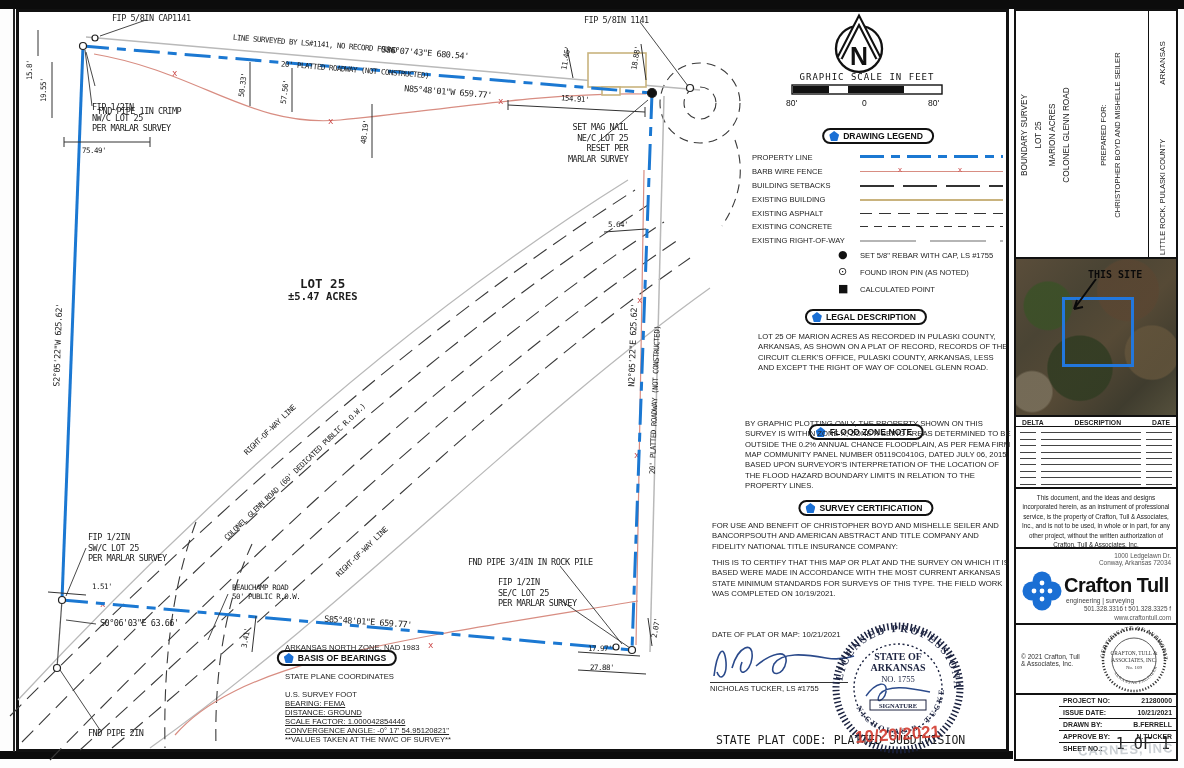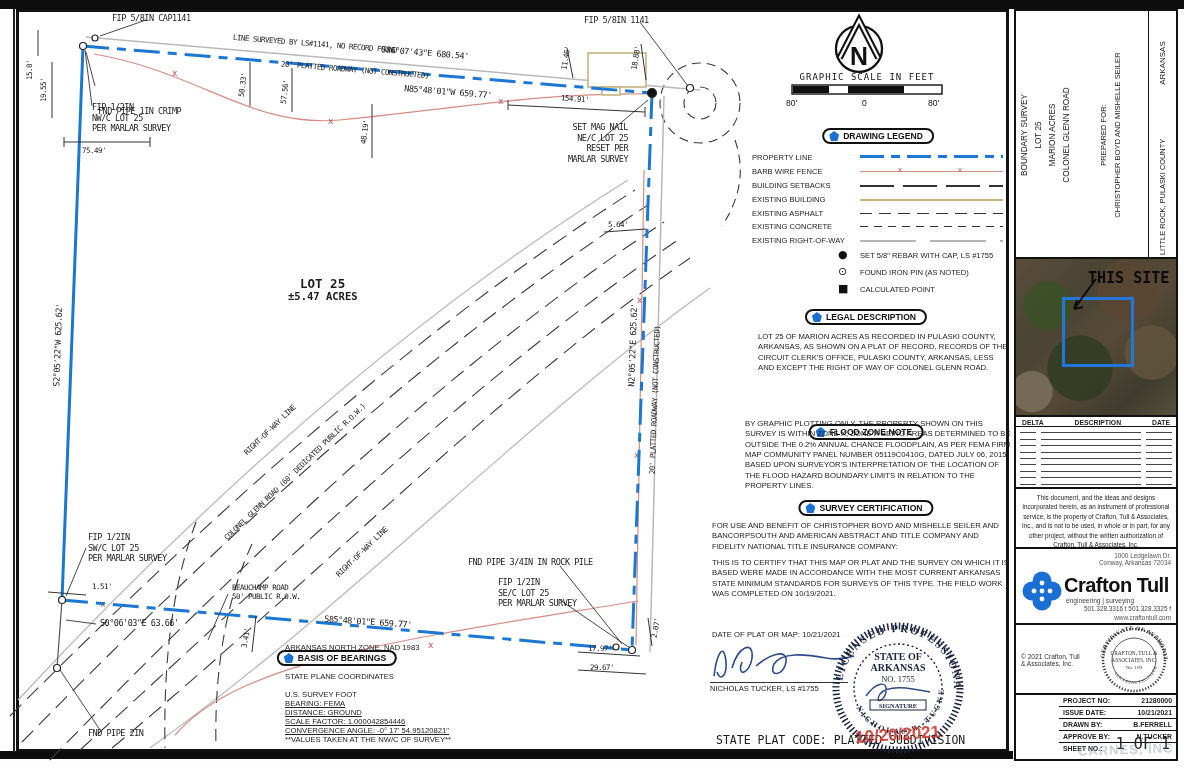--- a/index.html
+++ b/index.html
@@ -210,21 +210,21 @@
 <div class="lbl sm" style="left:232px;top:583px;">BEAUCHAMP ROAD
 50' PUBLIC R.O.W.</div>
 <div class="lbl rc sm" style="left:246px;top:638px;--r:-80deg;">3.41'</div>
 <div class="lbl rc" style="left:368px;top:622px;--r:4deg;">S85°48'01"E 659.77'</div>
 <div class="lbl" style="left:468px;top:557px;">FND PIPE  3/4IN IN ROCK PILE</div>
 <div class="lbl" style="left:498px;top:577px;">FIP 1/2IN
 SE/C LOT 25
 PER MARLAR SURVEY</div>
 <div class="lbl rc sm" style="left:656px;top:628px;--r:-80deg;">2.07'</div>
 <div class="lbl sm" style="left:588px;top:644px;">17.97'</div>
-<div class="lbl sm" style="left:590px;top:663px;">29.67'</div>
+<div class="lbl sm" style="left:590px;top:663px;">27.88'</div>
 <div class="lbl" style="left:716px;top:733px;font-size:11.5px;letter-spacing:0;">STATE PLAT CODE: PLATTED SUBDIVISION</div>
 
 <svg width="70" height="70" viewBox="-35 -40 70 76" style="left:824px;top:12px;">
   <circle cx="0" cy="0" r="25" fill="#fff" stroke="#111" stroke-width="2.5"></circle>
   <path d="M -21 10 L 0 -31 L 21 10" fill="none" stroke="#111" stroke-width="7"></path>
   <path d="M -21 10 L 0 -31 L 21 10" fill="none" stroke="#fff" stroke-width="2.5"></path>
   <text x="0" y="17" text-anchor="middle" font-size="27" font-weight="bold" font-family="Liberation Sans,sans-serif" fill="#111">N</text>
 </svg>
 <div class="abs" style="left:792px;top:72px;width:150px;text-align:center;font-size:9px;letter-spacing:1px;color:#111;font-family:'DejaVu Sans Mono',monospace;">GRAPHIC SCALE IN FEET</div>
 <svg width="150" height="12" viewBox="0 0 150 12" style="left:792px;top:85px;">
@@ -335,21 +335,21 @@
     <div class="vrot" style="left:95px;top:124px;font-size:7.6px;line-height:1.8;">
       <div>PREPARED FOR:</div>
       <div>CHRISTOPHER BOYD AND MISHELLE SEILER</div>
     </div>
     <div class="vrot" style="left:146px;top:52px;font-size:8px;">ARKANSAS</div>
     <div class="vrot" style="left:146px;top:186px;font-size:7.4px;">LITTLE ROCK, PULASKI COUNTY</div>
   </div>
 
   <div class="tsec photo" style="height:158px;">
     <div style="position:absolute;left:46px;top:38px;width:66px;height:64px;border:3px solid #2277dd;"></div>
-    <div style="position:absolute;left:72px;top:10px;font-size:15px;font-weight:bold;color:#0a0a0a;font-family:'DejaVu Sans Mono',monospace;">THIS SITE</div>
+    <div style="position:absolute;left:72px;top:10px;font-size:10px;font-weight:bold;color:#0a0a0a;font-family:'DejaVu Sans Mono',monospace;">THIS SITE</div>
     <svg width="40" height="40" viewBox="0 0 40 40" style="left:48px;top:18px;">
       <path d="M 32 2 L 10 32 M 10 32 l 3 -9 M 10 32 l 9 -2" stroke="#0a0a0a" stroke-width="2" fill="none"></path>
     </svg>
   </div>
 
   <div class="tsec" style="height:72px;padding-top:2px;">
     <div style="display:flex;justify-content:space-between;padding:0 6px;font-size:6.8px;font-weight:bold;color:#222;border-bottom:1.5px solid #111;">
       <span>DELTA</span>
       <span>DESCRIPTION</span>
       <span>DATE</span>

